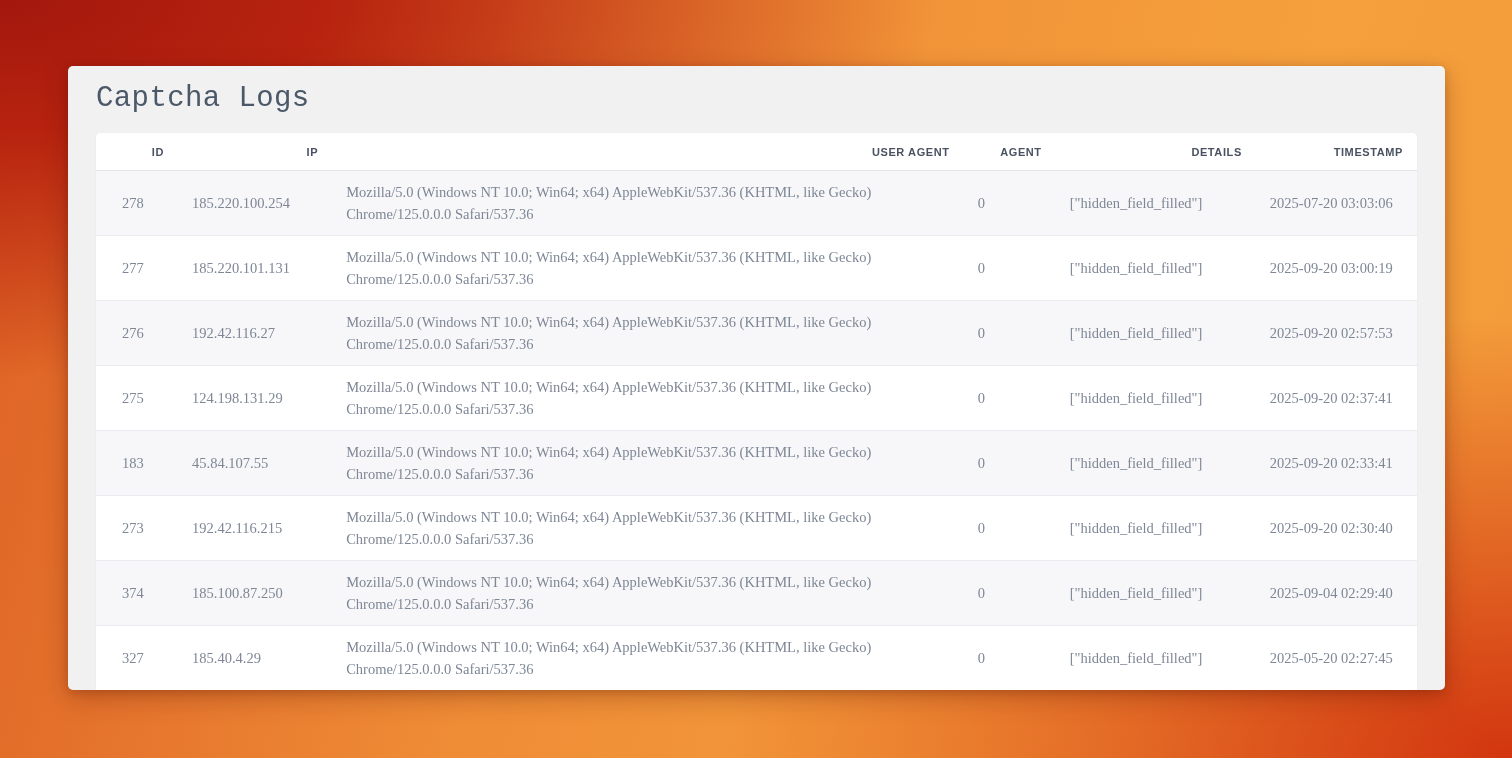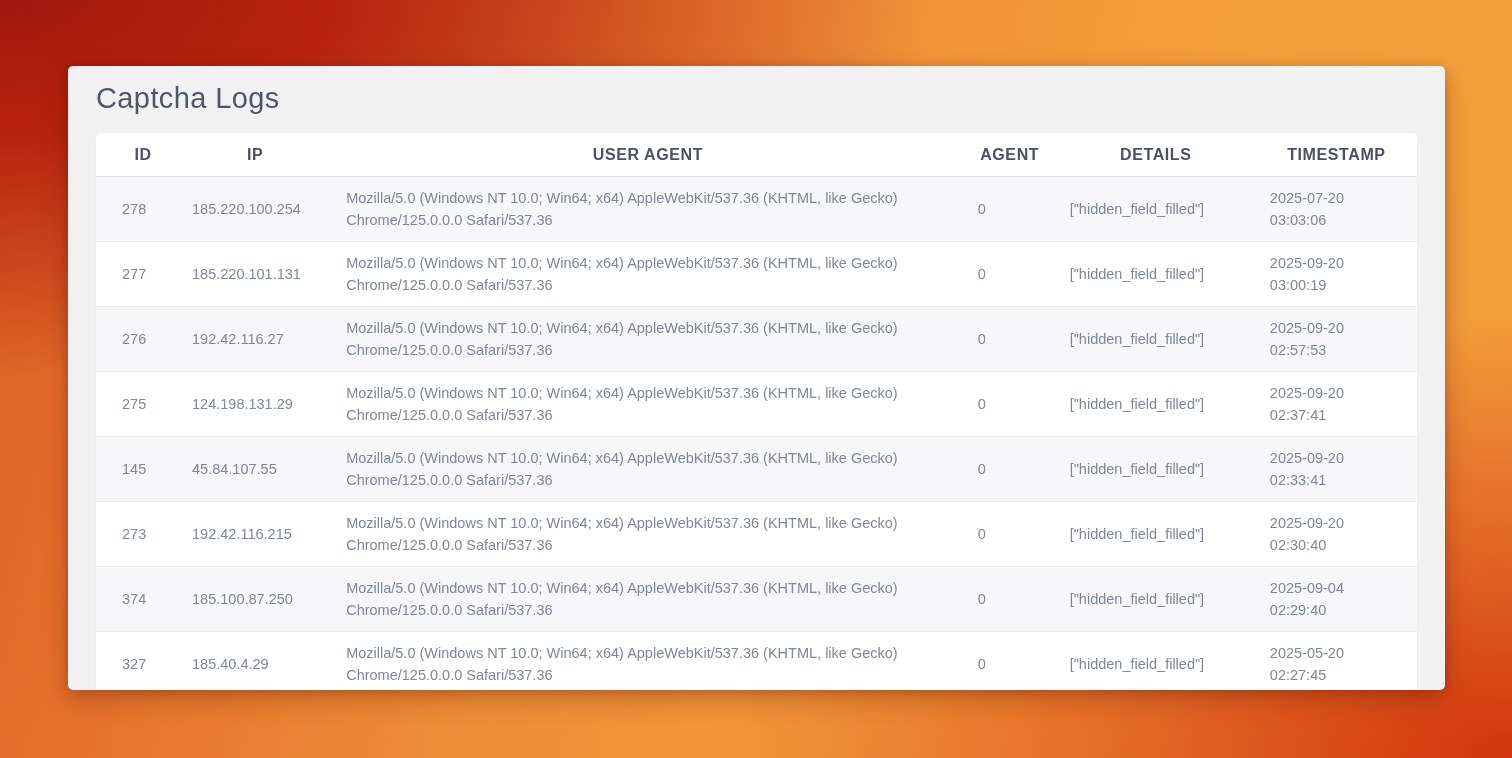--- a/index.html
+++ b/index.html
@@ -20,57 +20,58 @@
     border-radius: 5px;
     box-shadow: 0 8px 26px rgba(80,15,0,0.28), 0 2px 8px rgba(80,15,0,0.18);
     overflow: hidden;
   }
   .page-title {
     margin: 16px 0 18px 0;
     font-size: 29px;
     font-weight: 500;
     letter-spacing: 0.4px;
     color: #4b5868;
+    font-family: Liberation Mono, monospace;
   }
   .log-table {
     width: 100%;
     border-collapse: collapse;
     table-layout: fixed;
     background: #ffffff;
     border-radius: 5px 5px 0 0;
     box-shadow: 0 1px 2px rgba(0,0,0,0.05);
     overflow: hidden;
   }
   .c-id        { width: 82px;  }
   .c-ip        { width: 154px; }
   .c-ua        { width: 631px; }
   .c-score     { width: 92px;  }
   .c-details   { width: 200px; }
   .c-timestamp { width: 161px; }
   th {
-    text-align: center;
-    font-size: 16px;
+    text-align: right;
+    font-size: 11px;
     font-weight: 700;
     letter-spacing: 0.6px;
     color: #4a5262;
     padding: 13px 14px 12px 14px;
     background: #ffffff;
     border-bottom: 1px solid #e4e5e9;
     white-space: nowrap;
   }
   td {
     font-size: 14.5px;
     color: #7e8796;
     line-height: 22px;
     padding: 10px 14px;
     vertical-align: middle;
     overflow-wrap: break-word;
   }
   th:first-child, td:first-child { padding-left: 26px; }
-  tbody tr { border-top: 1px solid #ececf0; }
+  tbody tr { border-top: 1px solid #ececf0; font-family: Liberation Serif, serif; }
   tbody tr:first-child { border-top: none; }
   tbody tr:nth-child(odd) td { background: #f7f7f9; }
 </style>
 </head>
 <body>
 
 <div class="card">
   <h1 class="page-title">Captcha Logs</h1>
   <table class="log-table">
     <colgroup>
@@ -118,21 +119,21 @@
   </tr>
         <tr>
     <td>275</td>
     <td>124.198.131.29</td>
     <td>Mozilla/5.0 (Windows NT 10.0; Win64; x64) AppleWebKit/537.36 (KHTML, like Gecko) Chrome/125.0.0.0 Safari/537.36</td>
     <td>0</td>
     <td>["hidden_field_filled"]</td>
     <td>2025-09-20 02:37:41</td>
   </tr>
         <tr>
-    <td>145</td>
+    <td>183</td>
     <td>45.84.107.55</td>
     <td>Mozilla/5.0 (Windows NT 10.0; Win64; x64) AppleWebKit/537.36 (KHTML, like Gecko) Chrome/125.0.0.0 Safari/537.36</td>
     <td>0</td>
     <td>["hidden_field_filled"]</td>
     <td>2025-09-20 02:33:41</td>
   </tr>
         <tr>
     <td>273</td>
     <td>192.42.116.215</td>
     <td>Mozilla/5.0 (Windows NT 10.0; Win64; x64) AppleWebKit/537.36 (KHTML, like Gecko) Chrome/125.0.0.0 Safari/537.36</td>

